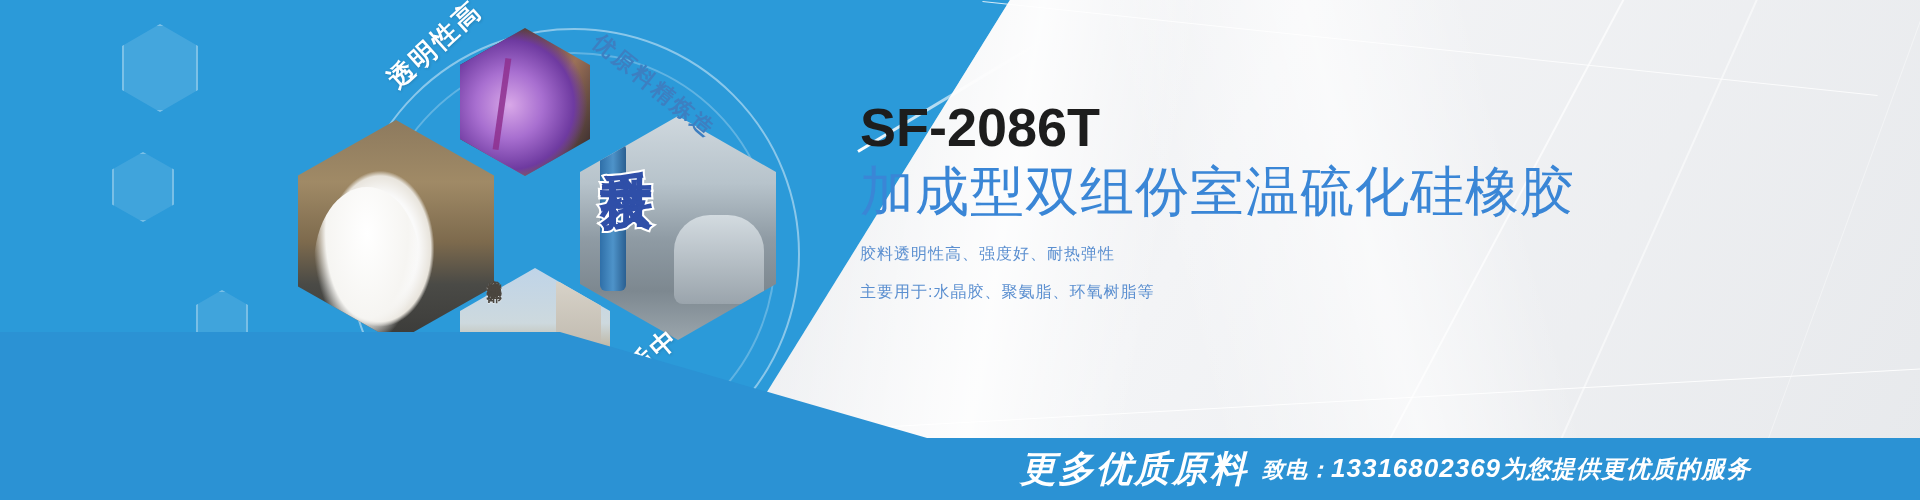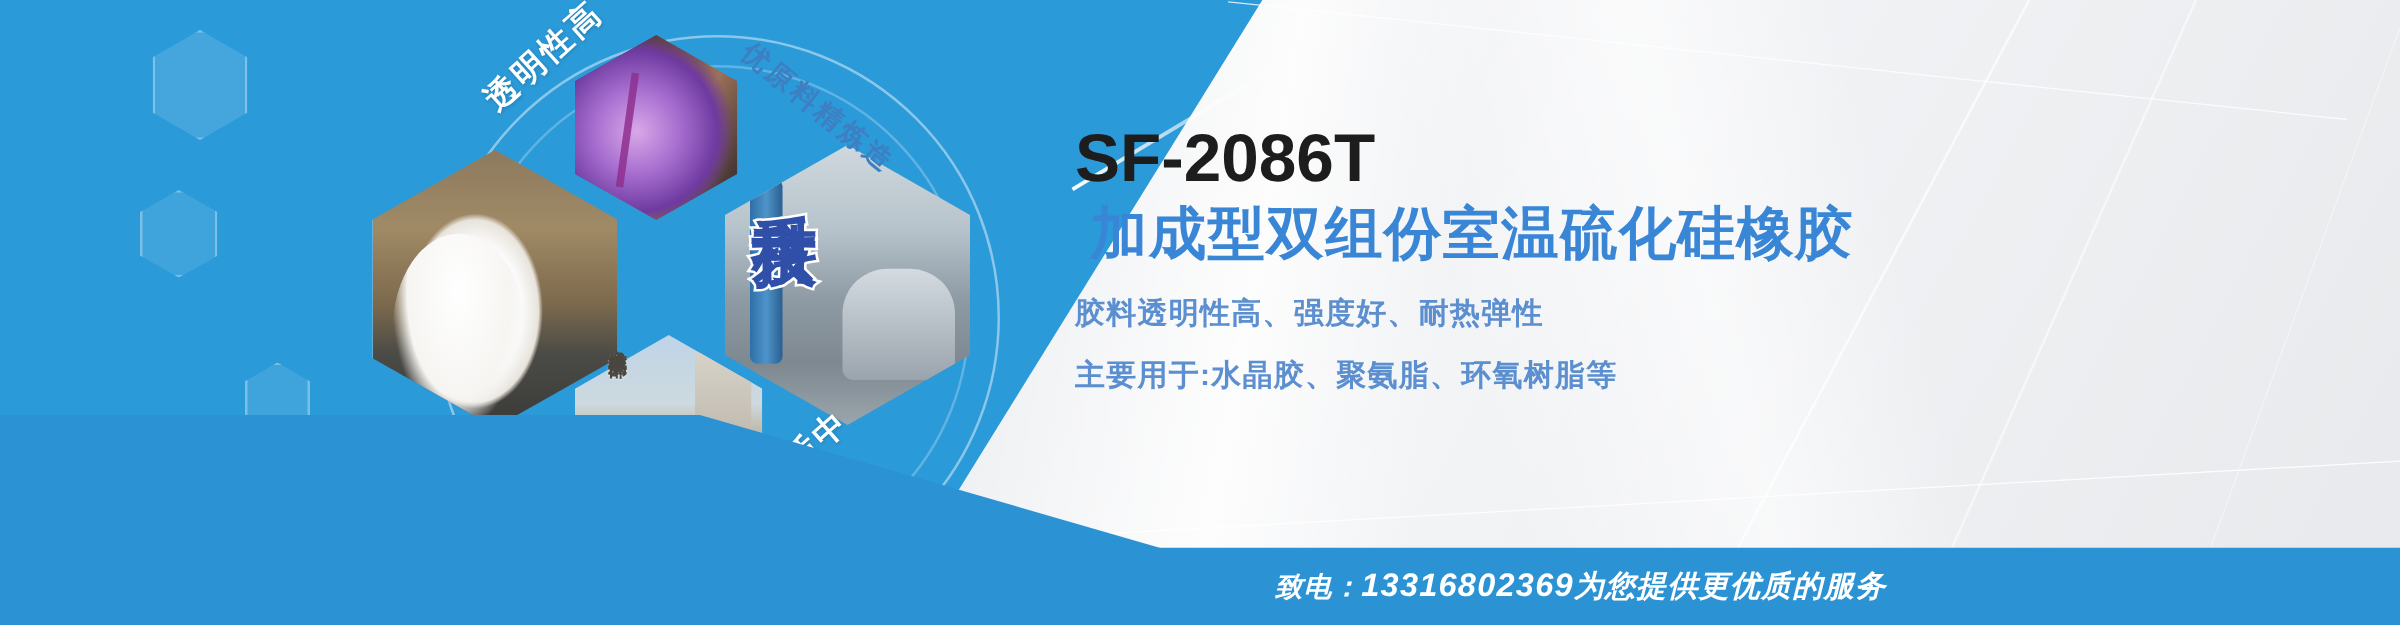--- a/index.html
+++ b/index.html
@@ -167,25 +167,25 @@
     white-space:nowrap;
   }
 
   
   .copy{position:absolute;left:860px;top:100px;z-index:10;}
   .title-model{
     font-size:54px;font-weight:700;color:#1d1d1d;
     letter-spacing:0px;line-height:1.0;margin:0 0 6px 0;
   }
   .title-sub{
-    font-size:46px;font-weight:700;color:#3a86d6;
-    letter-spacing:1px;line-height:1.15;margin:0 0 20px 12px;
+    font-size:54px;font-weight:400;color:#3a86d6;
+    letter-spacing:1px;line-height:1.15;margin:0 0 20px 0;
   }
   .desc{
-    font-size:24px;color:#5b8fd0;font-weight:700;
+    font-size:16px;color:#5b8fd0;font-weight:400;
     letter-spacing:1px;line-height:1.5;margin:0 0 14px 0;
   }
   .desc.second{margin-bottom:0;}
 
   
   .footbar{
     position:absolute;left:0;bottom:0;width:1920px;height:62px;z-index:12;
     background:#2b92d4;
     clip-path:polygon(0 0, 1920px 0, 1920px 62px, 0 62px);
   }
@@ -259,19 +259,20 @@
   <div class="copy">
     <h1 class="title-model">SF-2086T</h1>
     <h2 class="title-sub">加成型双组份室温硫化硅橡胶</h2>
     <p class="desc">胶料透明性高、强度好、耐热弹性</p>
     <p class="desc second">主要用于:水晶胶、聚氨脂、环氧树脂等</p>
   </div>
 
   <div class="wedge"></div>
   <div class="footbar">
     <div class="footbar-inner">
+      <span class="foot-strong">更多优质原料</span>
       <span class="foot-rest">
         <span class="tel-label">致电：</span><span class="tel-num">13316802369</span><span>为您提供更优质的服务</span>
       </span>
     </div>
   </div>
 
 </div>
 
 </body></html>

